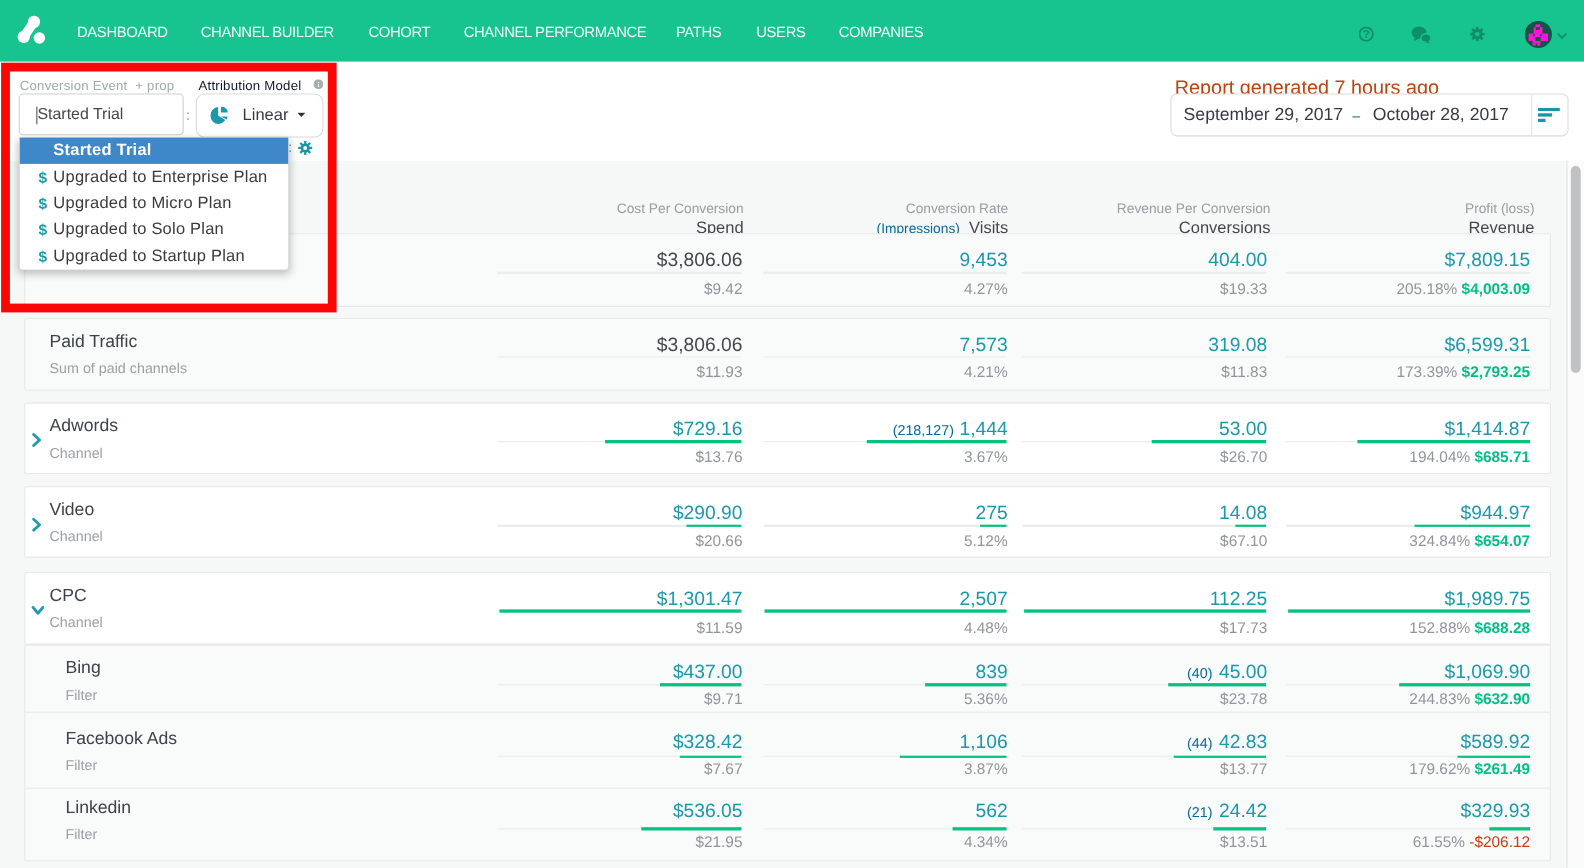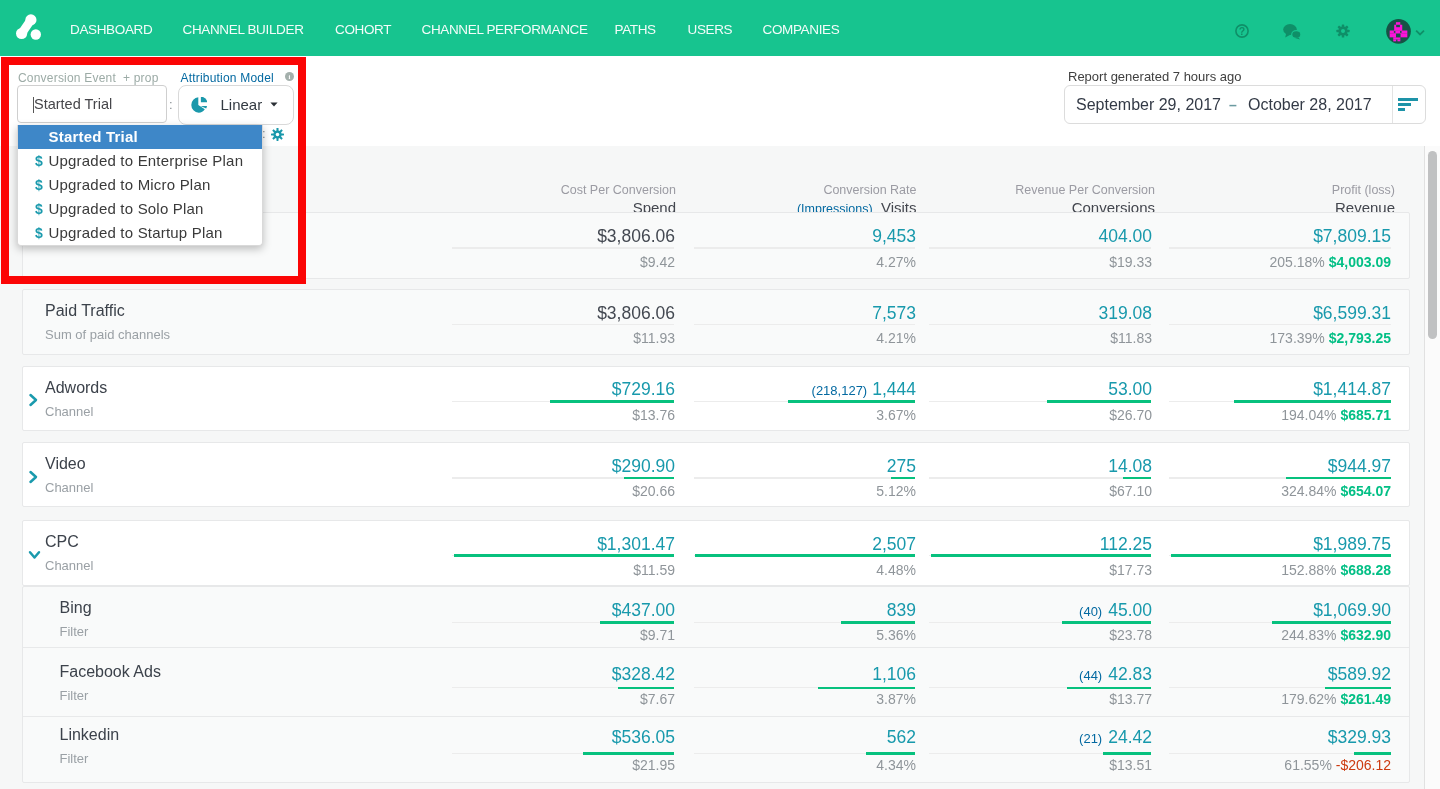--- a/index.html
+++ b/index.html
@@ -111,21 +111,21 @@
       <rect x="12.1" y="17.6" width="5.1" height="4.3"></rect>
     </g>
   </svg>
   <svg class="abs" style="left:1414.5px;top:28.5px" width="11" height="8" viewBox="0 0 12 8">
     <path d="M1.2 1.4 L5.5 5.6 L9.8 1.4" fill="none" stroke="#0f8f68" stroke-width="1.9"></path>
   </svg>
 </div>
 
 <div class="toolbar">
   <span class="abs" style="left:18px;top:70.7px;font-size:12px;color:#9caba6;letter-spacing:0.2px">Conversion Event&nbsp; + prop</span>
-  <span class="abs" style="left:180.5px;top:70.7px;font-size:12px;color:#0369a1;letter-spacing:0.2px">Attribution Model</span>
+  <span class="abs" style="left:180.5px;top:70.7px;font-size:12px;color:#0f172a;letter-spacing:0.2px">Attribution Model</span>
   <svg class="abs" style="left:285px;top:72px" width="9" height="9" viewBox="0 0 9 9">
     <circle cx="4.5" cy="4.5" r="4.5" fill="#a4b0ac"></circle>
     <text x="4.5" y="6.8" font-size="6.5" font-weight="bold" fill="#fff" text-anchor="middle" font-family="Liberation Serif">i</text>
   </svg>
   <div class="inputbox"></div>
   <span class="abs" style="left:34px;top:96px;font-size:14.5px;color:#46464a">Started Trial</span>
   <div class="abs" style="left:32.5px;top:97px;width:1px;height:16px;background:#555"></div>
   <span class="abs" style="left:169px;top:97px;font-size:13px;color:#8a9094">:</span>
   <div class="ddbox"></div>
   <svg class="abs" style="left:191px;top:96.5px" width="16" height="16" viewBox="0 0 16 16">
@@ -145,21 +145,21 @@
       <circle cx="7" cy="7" r="4.4"></circle>
       <g>
         <rect x="5.9" y="0" width="2.2" height="14" rx="0.5"></rect>
         <rect x="5.9" y="0" width="2.2" height="14" rx="0.5" transform="rotate(45 7 7)"></rect>
         <rect x="5.9" y="0" width="2.2" height="14" rx="0.5" transform="rotate(90 7 7)"></rect>
         <rect x="5.9" y="0" width="2.2" height="14" rx="0.5" transform="rotate(135 7 7)"></rect>
       </g>
       <circle cx="7" cy="7" r="1.9" fill="#fff"></circle>
     </g>
   </svg>
-  <span class="abs" style="left:1068px;top:69px;font-size:13px;color:#404040">Report generated 7 hours ago</span>
+  <span class="abs" style="left:1068px;top:69px;font-size:18px;color:#c2410c">Report generated 7 hours ago</span>
   <div class="datebox"></div>
   <span class="abs" style="left:1076px;top:96.1px;font-size:16px;color:#333a46">September 29, 2017</span>
   <span class="abs" style="left:1229px;top:97px;font-size:14px;color:#6b9aa0;font-weight:bold">–</span>
   <span class="abs" style="left:1248px;top:96.1px;font-size:16px;color:#333a46">October 28, 2017</span>
   <div class="abs" style="left:1392px;top:86px;width:1px;height:37px;background:#e3e3e3"></div>
   <svg class="abs" style="left:1398px;top:98px" width="21" height="13" viewBox="0 0 21 13">
     <rect x="0" y="0" width="20" height="3" fill="#1d93a8"></rect>
     <rect x="0" y="5" width="13" height="3" fill="#1d93a8"></rect>
     <rect x="0" y="10" width="7" height="3" fill="#1d93a8"></rect>
   </svg>

